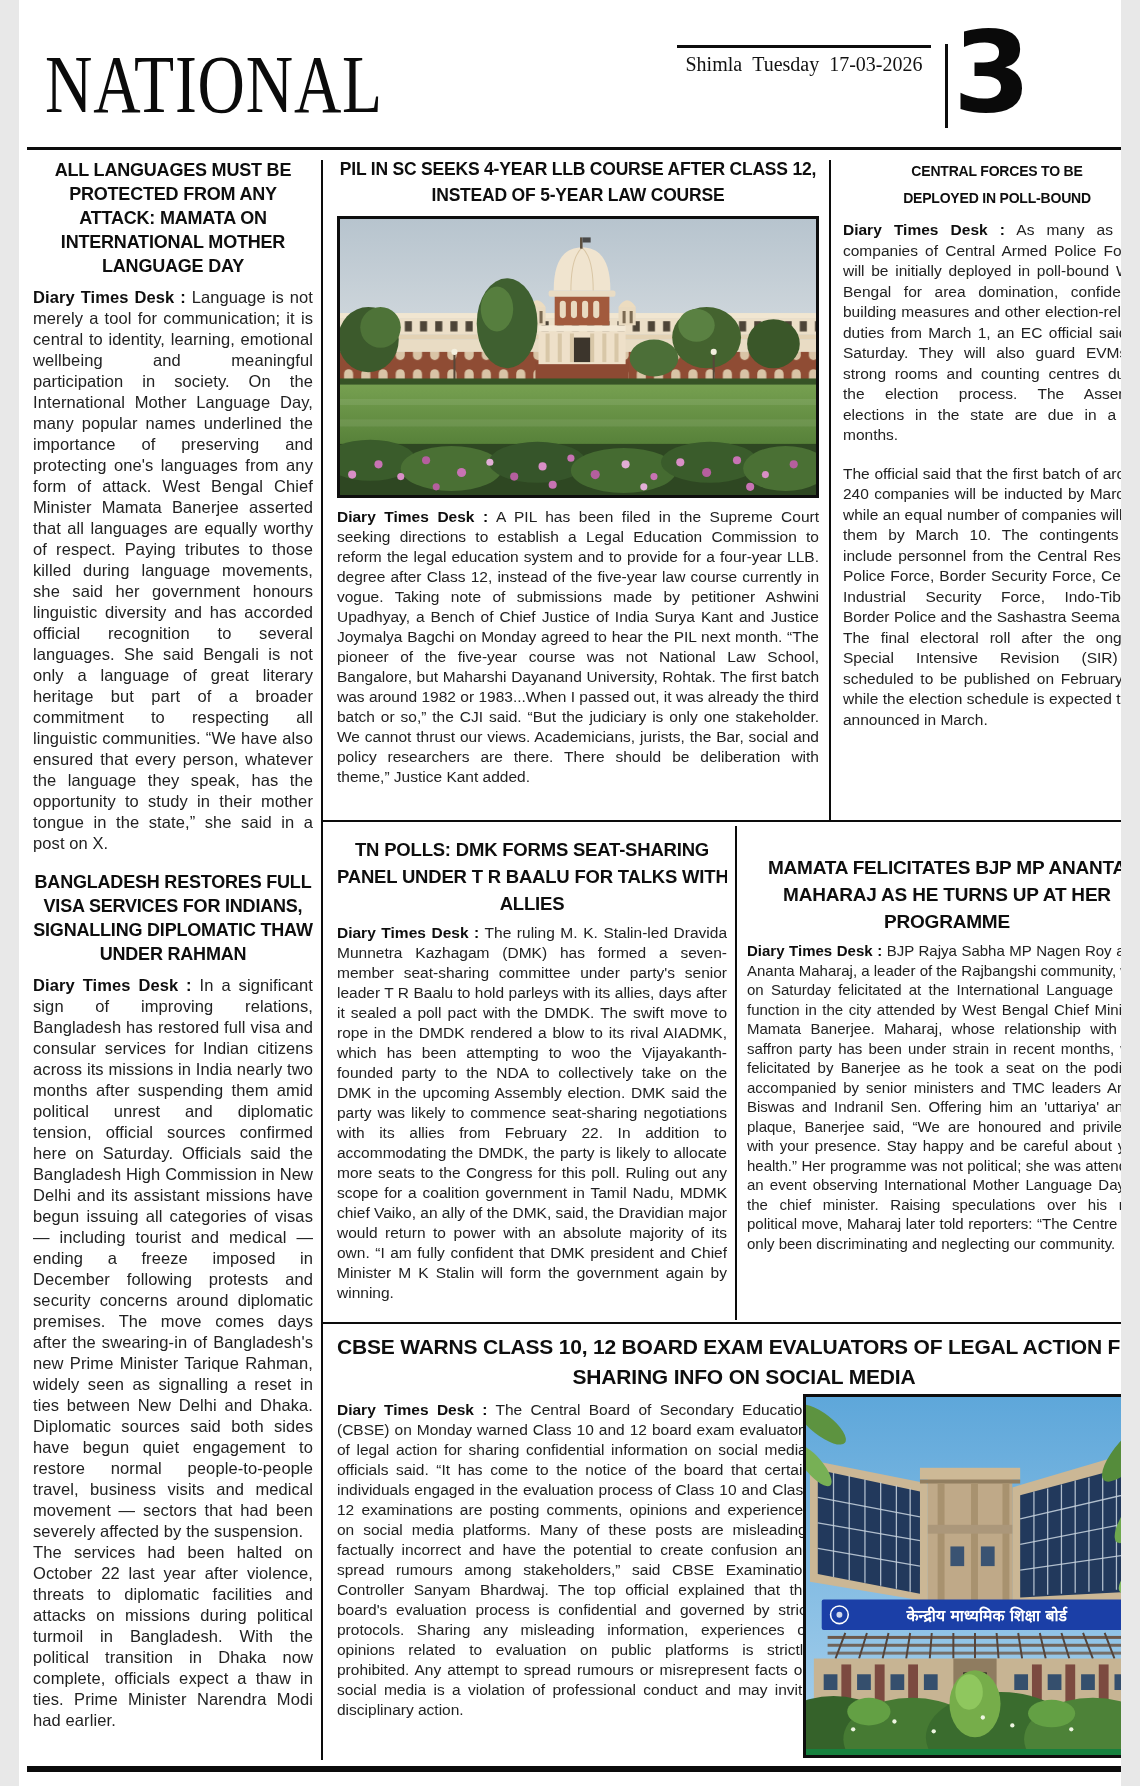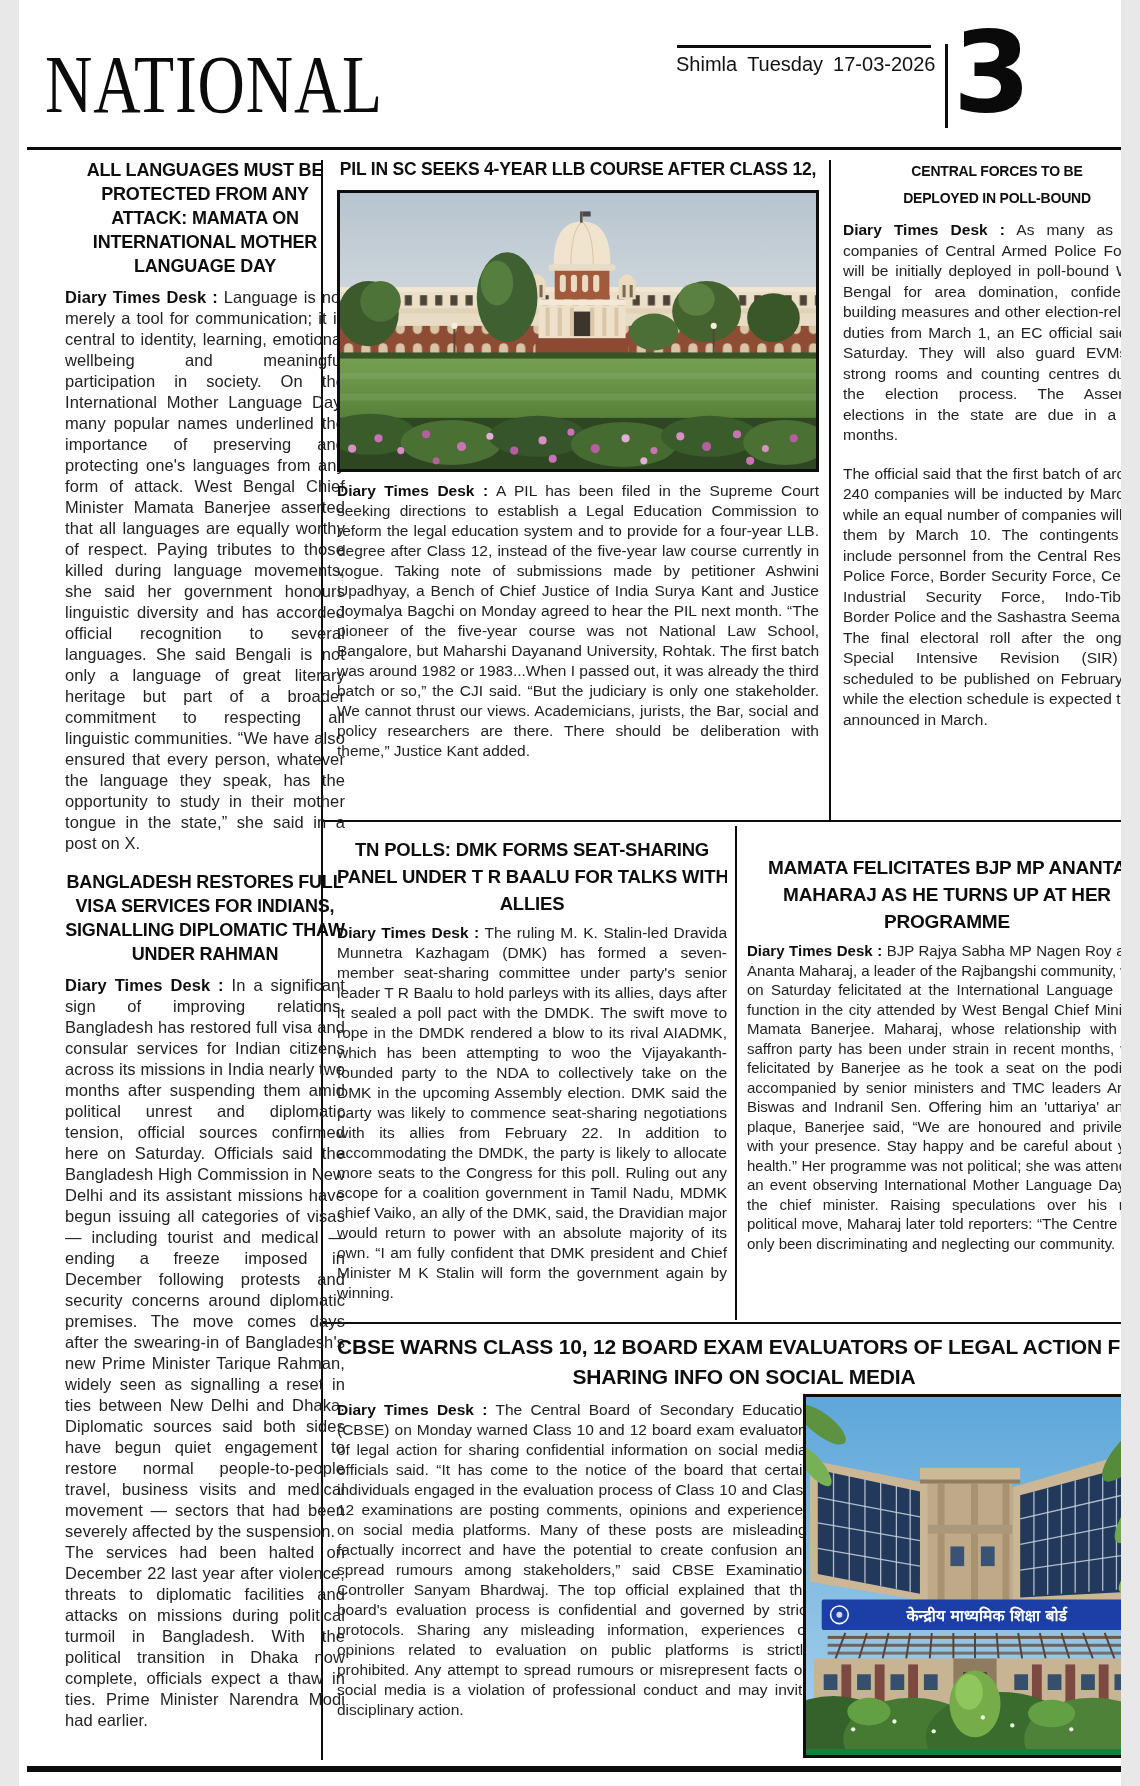--- a/index.html
+++ b/index.html
@@ -7,40 +7,40 @@
         font-family:"Liberation Sans",sans-serif;color:#1c1c1c;overflow:hidden;}
 
   
   .nat{position:absolute;left:26px;top:44px;font-family:"Liberation Serif",serif;
        font-size:82px;line-height:1;color:#0b0b0b;transform:scaleX(0.80);transform-origin:left top;
        letter-spacing:1px;white-space:nowrap;}
   .mast{position:absolute;left:652px;top:40px;width:266px;text-align:center;}
   .mast-title{font-family:"Liberation Serif",serif;font-size:37px;line-height:1.15;color:#0b0b0b;
               letter-spacing:.5px;white-space:nowrap;}
   .mast-line{height:2.5px;background:#0d0d0d;margin:5px 6px 5px 6px;}
-  .dateline{font-family:Liberation Sans, sans-serif;font-size:20px;color:#111;white-space:nowrap;}
+  .dateline{font-family:Liberation Serif, serif;font-size:20px;color:#111;white-space:nowrap;}
   .dateline span{margin:0 5px;}
   .mast-vline{position:absolute;left:926px;top:44px;width:3px;height:84px;background:#0d0d0d;}
   .pgnum{position:absolute;left:934px;top:16px;width:200px;font-family:"DejaVu Sans",sans-serif;
          font-weight:800;font-size:112px;line-height:1;color:#0a0a0a;}
 
   
   .rule{position:absolute;background:#0c0c0c;}
 
   
   .art{position:absolute;}
   .ttl{font-weight:700;text-align:center;color:#0e0e0e;letter-spacing:-0.2px;}
   .ttl .tl{display:block;white-space:nowrap;}
   .bodytxt{text-align:justify;color:#222;}
   .byl{font-weight:700;color:#0e0e0e;}
   .bodytxt p{margin:0;}
   .photo{border:3px solid #0e0e0e;background:#15803d;line-height:0;}
   .photo svg{display:block;}
 
-  .lcol{left:14px;top:158px;width:280px;margin-left:32px;}
+  .lcol{left:14px;top:158px;width:280px;}
   .lcol .ttl{font-size:18px;line-height:24px;}
   .lcol .bodytxt{font-size:16.5px;line-height:21px;letter-spacing:.1px;margin-top:9px;}
   .lcol .ttl2{margin-top:16px;}
 
   .pil{left:318px;top:156px;width:482px;}
   .pil .ttl{font-size:17.5px;line-height:26px;}
   .pil .photo{margin-top:8px;}
   .pil .bodytxt{font-size:15.5px;line-height:20px;margin-top:9px;}
 
   .cforces{left:824px;top:158px;width:308px;}
@@ -96,27 +96,28 @@
       <p><b class="byl">Diary Times Desk :</b> <span>Language is not merely a tool for communication; it is central to identity, learning, emotional wellbeing and meaningful participation in society. On the International Mother Language Day, many popular names underlined the importance of preserving and protecting one's languages from any form of attack. West Bengal Chief Minister Mamata Banerjee asserted that all languages are equally worthy of respect. Paying tributes to those killed during language movements, she said her government honours linguistic diversity and has accorded official recognition to several languages. She said Bengali is not only a language of great literary heritage but part of a broader commitment to respecting all linguistic communities. “We have also ensured that every person, whatever the language they speak, has the opportunity to study in their mother tongue in the state,” she said in a post on X.</span></p>
     </div>
     <div class="ttl ttl2">
       <span class="tl">BANGLADESH RESTORES FULL</span>
       <span class="tl">VISA SERVICES FOR INDIANS,</span>
       <span class="tl">SIGNALLING DIPLOMATIC THAW</span>
       <span class="tl">UNDER RAHMAN</span>
     </div>
     <div class="bodytxt">
       <p><b class="byl">Diary Times Desk :</b> <span>In a significant sign of improving relations, Bangladesh has restored full visa and consular services for Indian citizens across its missions in India nearly two months after suspending them amid political unrest and diplomatic tension, official sources confirmed here on Saturday. Officials said the Bangladesh High Commission in New Delhi and its assistant missions have begun issuing all categories of visas — including tourist and medical — ending a freeze imposed in December following protests and security concerns around diplomatic premises. The move comes days after the swearing-in of Bangladesh's new Prime Minister Tarique Rahman, widely seen as signalling a reset in ties between New Delhi and Dhaka. Diplomatic sources said both sides have begun quiet engagement to restore normal people-to-people travel, business visits and medical movement — sectors that had been severely affected by the suspension.</span></p>
-      <p>The services had been halted on December 22 last year after violence, threats to diplomatic facilities and attacks on missions during political turmoil in Bangladesh. With the political transition in Dhaka now complete, officials expect a thaw in ties. Prime Minister Narendra Modi had earlier.</p>
+      <p>The services had been halted on October 22 last year after violence, threats to diplomatic facilities and attacks on missions during political turmoil in Bangladesh. With the political transition in Dhaka now complete, officials expect a thaw in ties. Prime Minister Narendra Modi had earlier.</p>
     </div>
   </div>
 
   <div class="art pil">
     <div class="ttl">
       <span class="tl">PIL IN SC SEEKS 4-YEAR LLB COURSE AFTER CLASS 12,</span>
+      <span class="tl">INSTEAD OF 5-YEAR LAW COURSE</span>
     </div>
     <div class="photo">
       <svg width="476" height="276" viewBox="0 0 470 270" preserveAspectRatio="none">
         <defs>
           <linearGradient id="ssky" x1="0" y1="0" x2="0" y2="1">
             <stop offset="0" stop-color="#b7c4ce"></stop>
               <stop offset="1" stop-color="#e0e4e6"></stop>
           </linearGradient>
           <linearGradient id="slawn" x1="0" y1="0" x2="0" y2="1">
             <stop offset="0" stop-color="#76a050"></stop>

